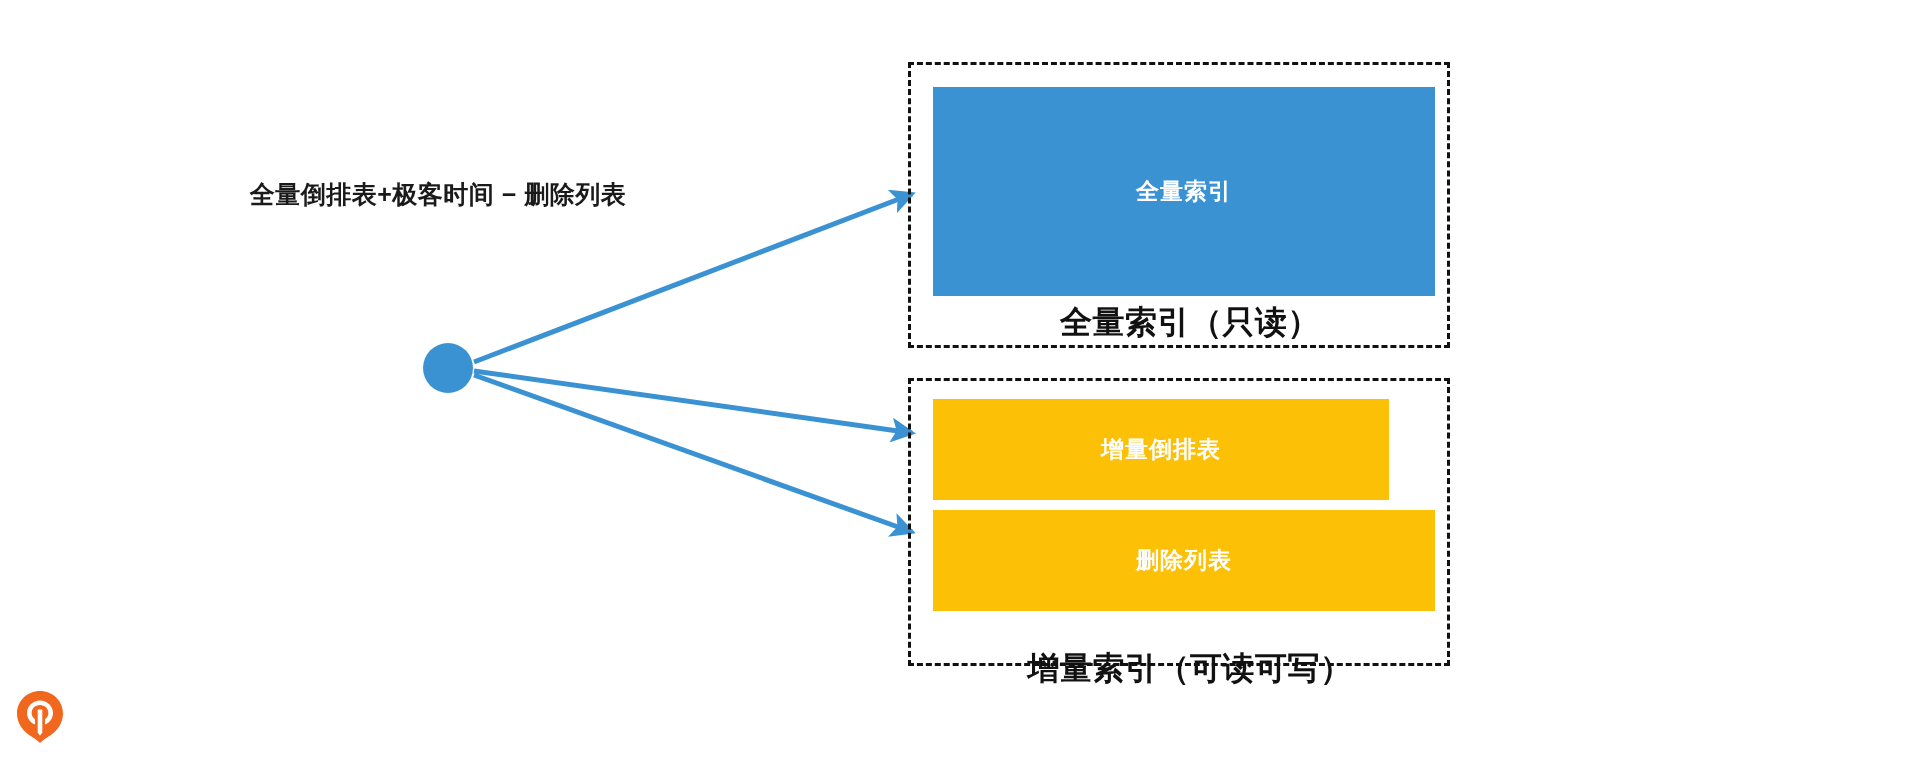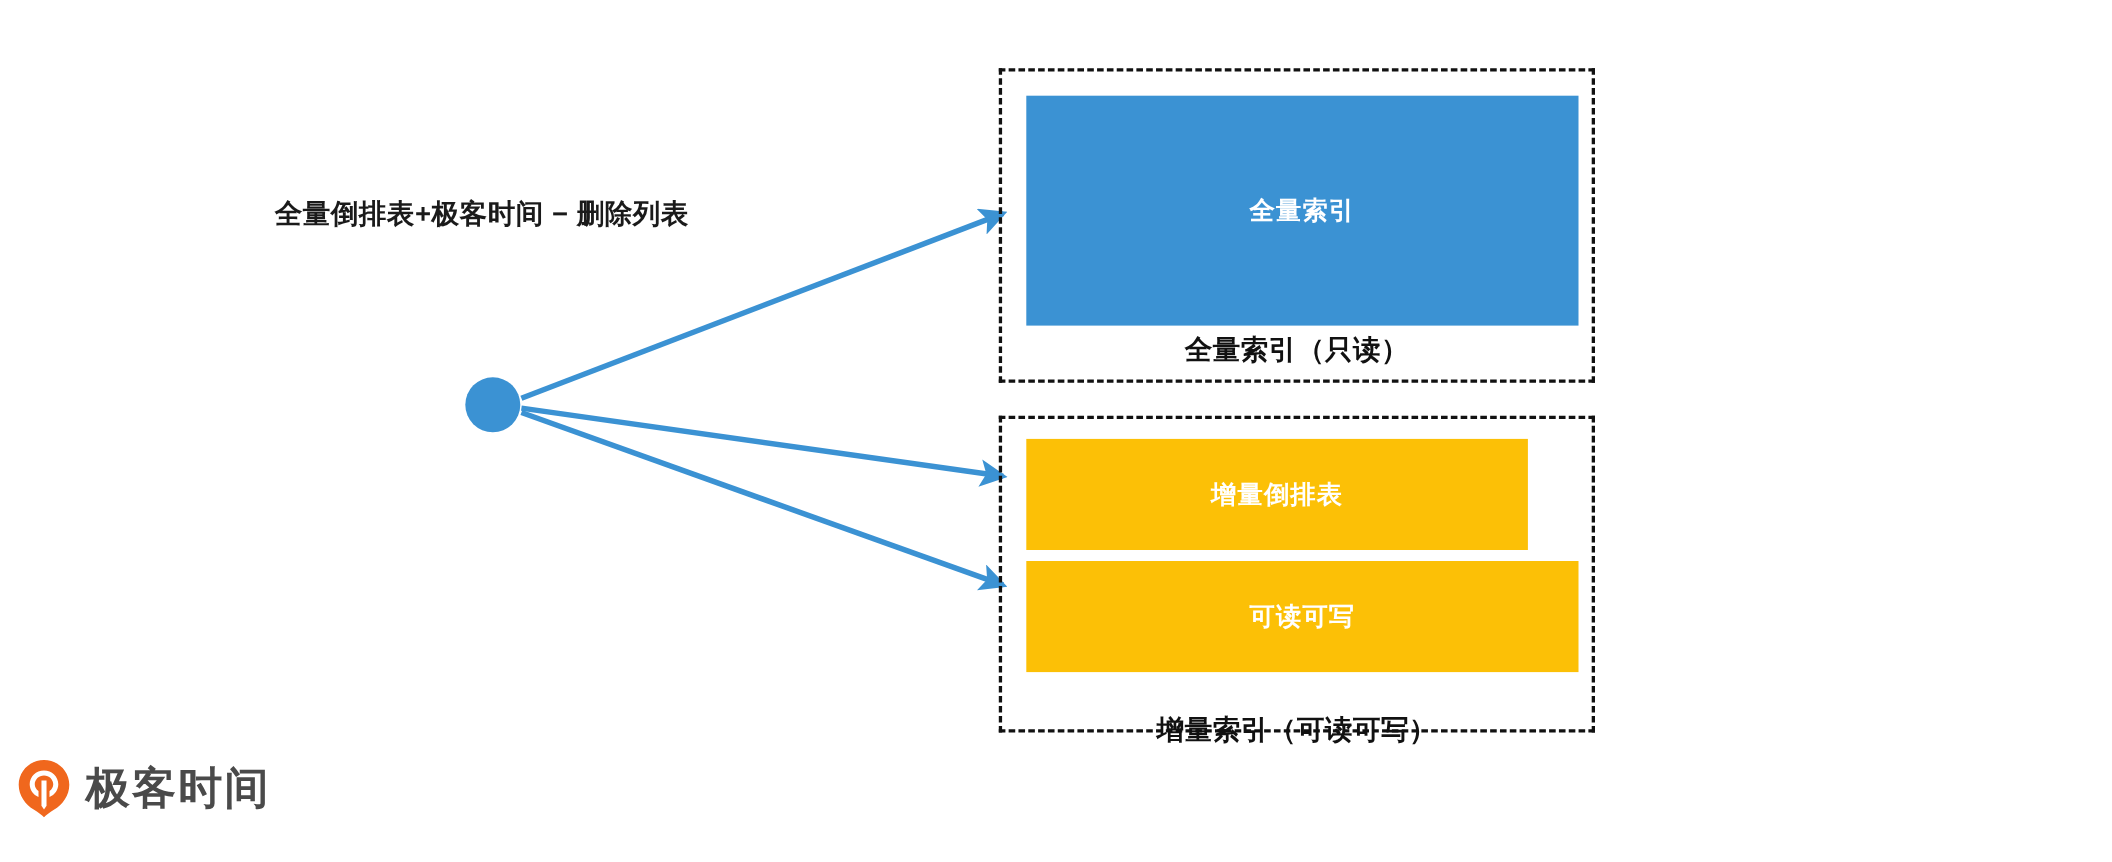--- a/index.html
+++ b/index.html
@@ -68,24 +68,24 @@
   }
   #group-delta {
     left: 908px;
     top: 378px;
     width: 542px;
     height: 288px;
   }
 
   .group-caption {
     position: absolute;
-    left: 0;
+    left: 11px;
     width: 100%;
     text-align: center;
-    font-size: 25px;
+    font-size: 32px;
     font-weight: bold;
     color: #111111;
     letter-spacing: 0.5px;
     white-space: nowrap;
   }
   #caption-full { top: 236px; }
   #caption-delta { top: 238px; margin-top: 28px; }
 
   
   .table-block {
@@ -165,26 +165,25 @@
 
   <div class="formula-label">全量倒排表+极客时间 − 删除列表</div>
 
   <div class="index-group" id="group-full">
     <div class="table-block" id="block-full-inverted">全量索引</div>
     <div class="group-caption" id="caption-full">全量索引（只读）</div>
   </div>
 
   <div class="index-group" id="group-delta">
     <div class="table-block" id="block-delta-inverted">增量倒排表</div>
-    <div class="table-block" id="block-delete-list">可读可写</div>
+    <div class="table-block" id="block-delete-list">删除列表</div>
     <div class="group-caption" id="caption-delta">增量索引（可读可写）</div>
   </div>
 
   <div class="brand">
     <svg class="brand-mark" viewBox="0 0 48 54" xmlns="http://www.w3.org/2000/svg">
       <path d="M24 1 C11.3 1 1 11.0 1 23.4 C1 33.2 7.0 41.4 15.0 46.2 C19.0 48.6 22.0 51.0 24 53 C26.0 51.0 29.0 48.6 33.0 46.2 C41.0 41.4 47 33.2 47 23.4 C47 11.0 36.7 1 24 1 Z" fill="#f0671d"></path>
       <path d="M24 10.5 C16.8 10.5 11.0 16.1 11.0 23.0 C11.0 28.2 14.3 32.7 19.0 34.6 L19.0 29.2 C16.9 27.8 15.6 25.5 15.6 23.0 C15.6 18.6 19.3 15.0 24 15.0 C28.7 15.0 32.4 18.6 32.4 23.0 C32.4 25.5 31.1 27.8 29.0 29.2 L29.0 34.6 C33.7 32.7 37.0 28.2 37.0 23.0 C37.0 16.1 31.2 10.5 24 10.5 Z" fill="#ffffff"></path>
       <path d="M21.7 19.6 L26.3 19.6 L26.3 42.5 L24.0 45.8 L21.7 42.5 Z" fill="#ffffff"></path>
     </svg>
-    <div class="brand-text">极客时间</div>
   </div>
 
 </div>
 
 </body></html>

